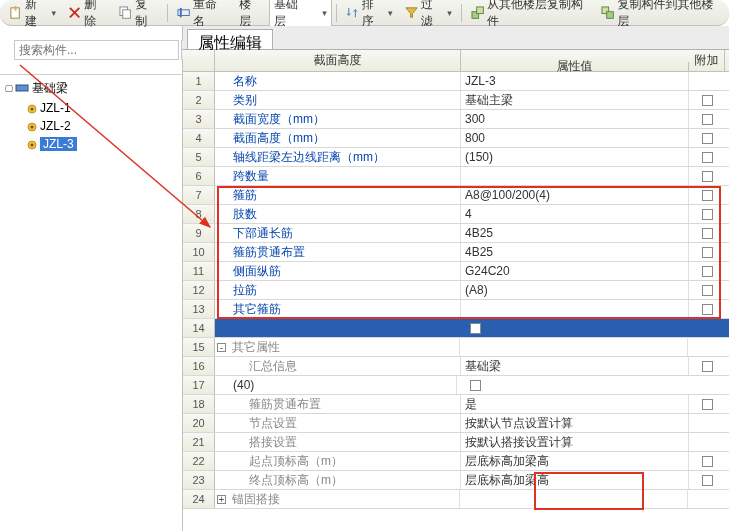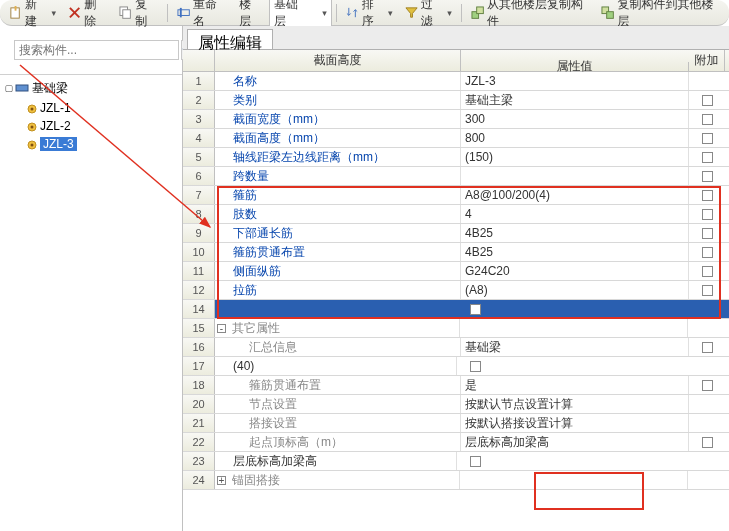--- a/index.html
+++ b/index.html
@@ -286,20 +286,29 @@
         </div>
         <div class="grid-row">
           <div class="gc-num">12</div>
           <span class="gc-exp"></span>
           <div class="gc-name">拉筋</div>
           <div class="gc-val">(A8)</div>
           <div class="gc-att">
             <div class="chk"></div>
           </div>
         </div>
+        <div class="grid-row">
+          <div class="gc-num">13</div>
+          <span class="gc-exp"></span>
+          <div class="gc-name">其它箍筋</div>
+          <div class="gc-val"></div>
+          <div class="gc-att">
+            <div class="chk"></div>
+          </div>
+        </div>
         <div class="grid-row row-sel">
           <div class="gc-num">14</div>
           <span class="gc-exp"></span>
           <div class="gc-val"></div>
           <div class="gc-att">
             <div class="chk"></div>
           </div>
         </div>
         <div class="grid-row">
           <div class="gc-num">15</div>
@@ -353,20 +362,21 @@
           <span class="gc-exp"></span>
           <div class="gc-name indent gray">起点顶标高（m）</div>
           <div class="gc-val">层底标高加梁高</div>
           <div class="gc-att">
             <div class="chk"></div>
           </div>
         </div>
         <div class="grid-row">
           <div class="gc-num">23</div>
           <span class="gc-exp"></span>
+          <div class="gc-name indent gray">终点顶标高（m）</div>
           <div class="gc-val">层底标高加梁高</div>
           <div class="gc-att">
             <div class="chk"></div>
           </div>
         </div>
         <div class="grid-row">
           <div class="gc-num">24</div>
           <span class="gc-exp" style="border:1px solid #888;width:9px;height:9px;line-height:8px;margin:0 2px;">+</span>
           <div class="gc-name gray">锚固搭接</div>
           <div class="gc-val"></div>

